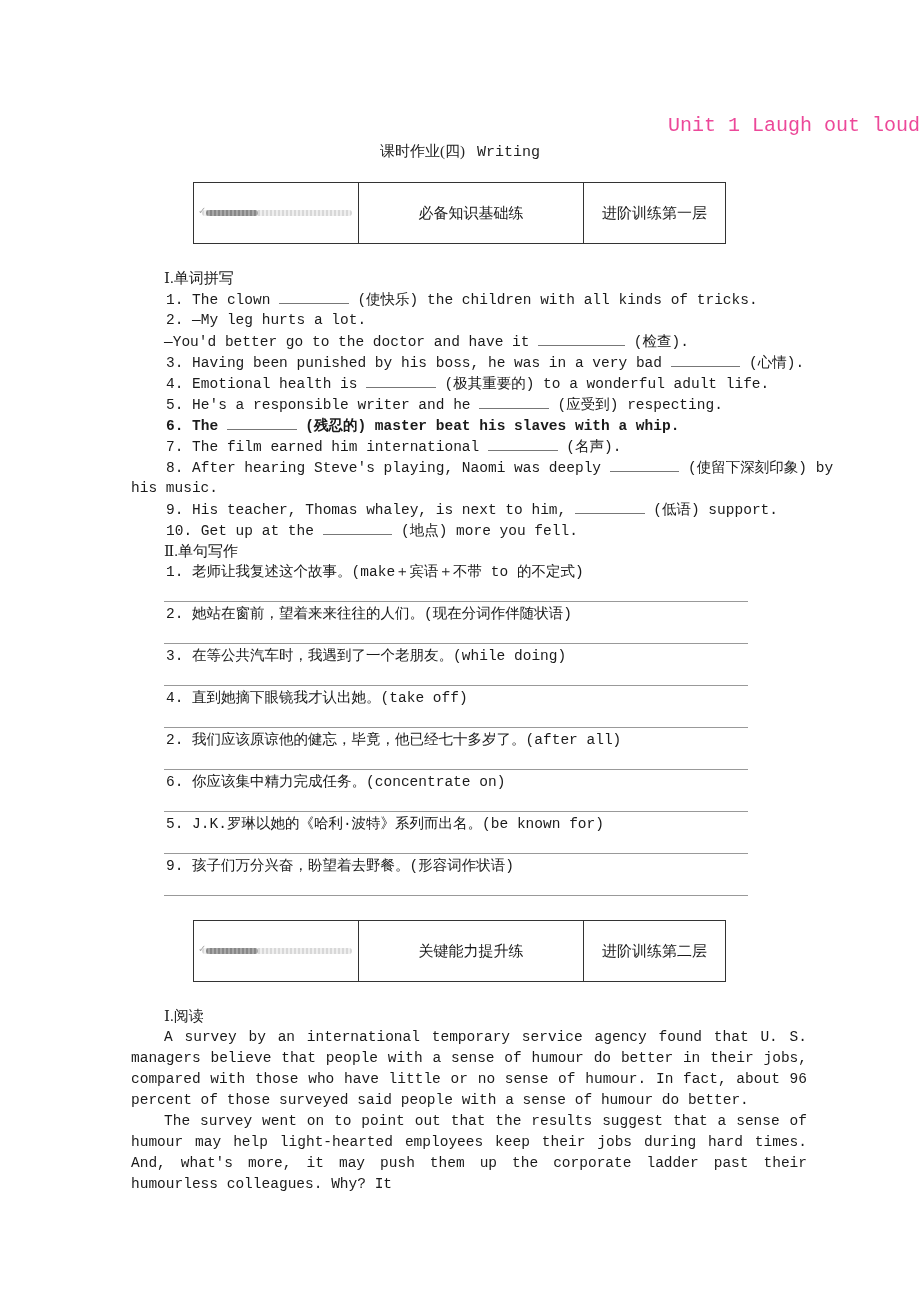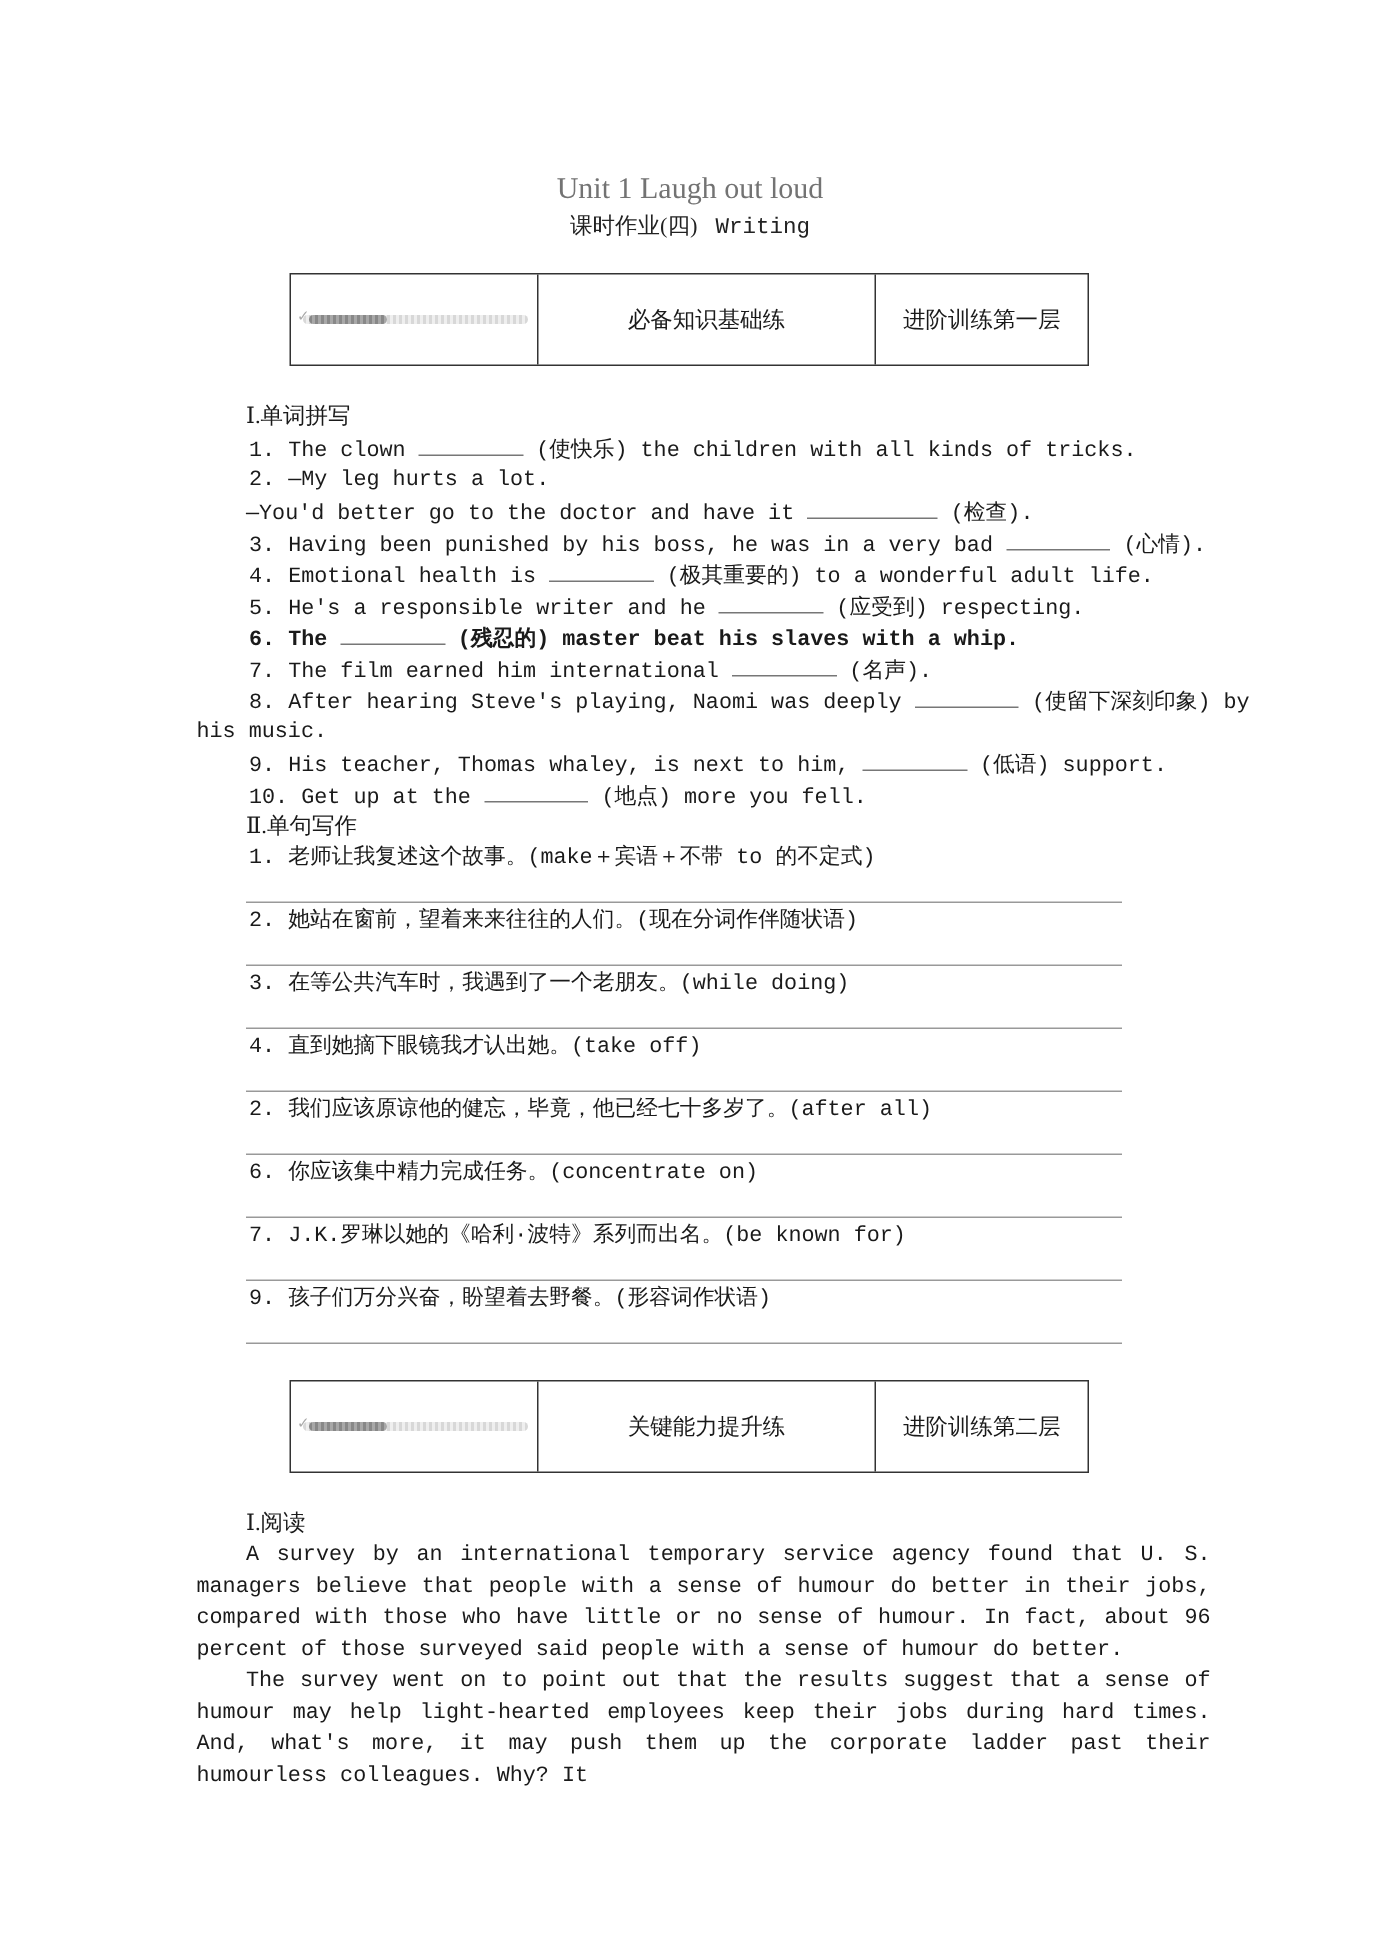--- a/index.html
+++ b/index.html
@@ -1,20 +1,20 @@
 <!DOCTYPE html>
 <html><head>
 <meta charset="utf-8">
 <style>
   html, body { margin: 0; padding: 0; background: #ffffff; }
   body { width: 920px; height: 1302px; position: relative; overflow: hidden;
          font-family: "Liberation Serif", "DejaVu Serif", serif; color: #1a1a1a; }
   .abs { position: absolute; }
-  .title { left: 0; width: 920px; top: 113px; text-align: center; color: #737373;
-           font-family: Liberation Serif, serif; font-size: 20px; line-height: 26px; }
+  .title { left: 0; width: 920px; top: 113px; text-align: right; color: #ec4899;
+           font-family: Liberation Mono, monospace; font-size: 20px; line-height: 26px; }
   .subtitle { left: 0; width: 920px; top: 141px; text-align: center; font-size: 15px; line-height: 20px; color: #222; }
   .subtitle .en { font-family: "Liberation Mono", "DejaVu Sans Mono", monospace; margin-left: 12px; }
   .banner { left: 193px; width: 533px; height: 62px; border: 1px solid #333; display: flex; box-sizing: border-box; }
   .banner .c1 { width: 165px; border-right: 1px solid #333; display: flex; align-items: center; padding-left: 8px; box-sizing: border-box; }
   .banner .c2 { width: 224px; border-right: 1px solid #333; display: flex; align-items: center; justify-content: center; font-size: 15px; }
   .banner .c3 { flex: 1; display: flex; align-items: center; justify-content: center; font-size: 15px; }
   .bar { position: relative; width: 150px; height: 6px; background: repeating-linear-gradient(90deg,#d8d8d8 0 2px,#efefef 2px 4px); border-radius: 3px; }
   .bar .fill { position: absolute; left: 4px; top: 0; width: 52px; height: 6px; background: repeating-linear-gradient(90deg,#888 0 2px,#a8a8a8 2px 4px); border-radius: 3px; }
   .bar .chk { position: absolute; left: -4px; top: -5px; font-size: 10px; color: #aaa; }
   .line { font-family: "Liberation Mono", "DejaVu Sans Mono", monospace; font-size: 14.5px; line-height: 21px; white-space: pre; left: 166px; }
@@ -67,21 +67,21 @@
     <div class="abs line" style="top: 604px;">2. 她站在窗前，望着来来往往的人们。(现在分词作伴随状语)</div>
     <div class="abs rule" style="top: 643px;"></div>
     <div class="abs line" style="top: 646px;">3. 在等公共汽车时，我遇到了一个老朋友。(while doing)</div>
     <div class="abs rule" style="top: 685px;"></div>
     <div class="abs line" style="top: 688px;">4. 直到她摘下眼镜我才认出她。(take off)</div>
     <div class="abs rule" style="top: 727px;"></div>
     <div class="abs line" style="top: 730px;">2. 我们应该原谅他的健忘，毕竟，他已经七十多岁了。(after all)</div>
     <div class="abs rule" style="top: 769px;"></div>
     <div class="abs line" style="top: 772px;">6. 你应该集中精力完成任务。(concentrate on)</div>
     <div class="abs rule" style="top: 811px;"></div>
-    <div class="abs line" style="top: 814px;">7. J.K.罗琳以她的《哈利·波特》系列而出名。(be known for)</div>
+    <div class="abs line" style="top: 814px;">5. J.K.罗琳以她的《哈利·波特》系列而出名。(be known for)</div>
     <div class="abs rule" style="top: 853px;"></div>
     <div class="abs line" style="top: 856px;">9. 孩子们万分兴奋，盼望着去野餐。(形容词作状语)</div>
     <div class="abs rule" style="top: 895px;"></div>
   </div>
 
 <div class="abs banner" style="top:920px;">
   <div class="c1">
     <div class="bar">
         <span class="chk">✓</span>
         <div class="fill"></div>

